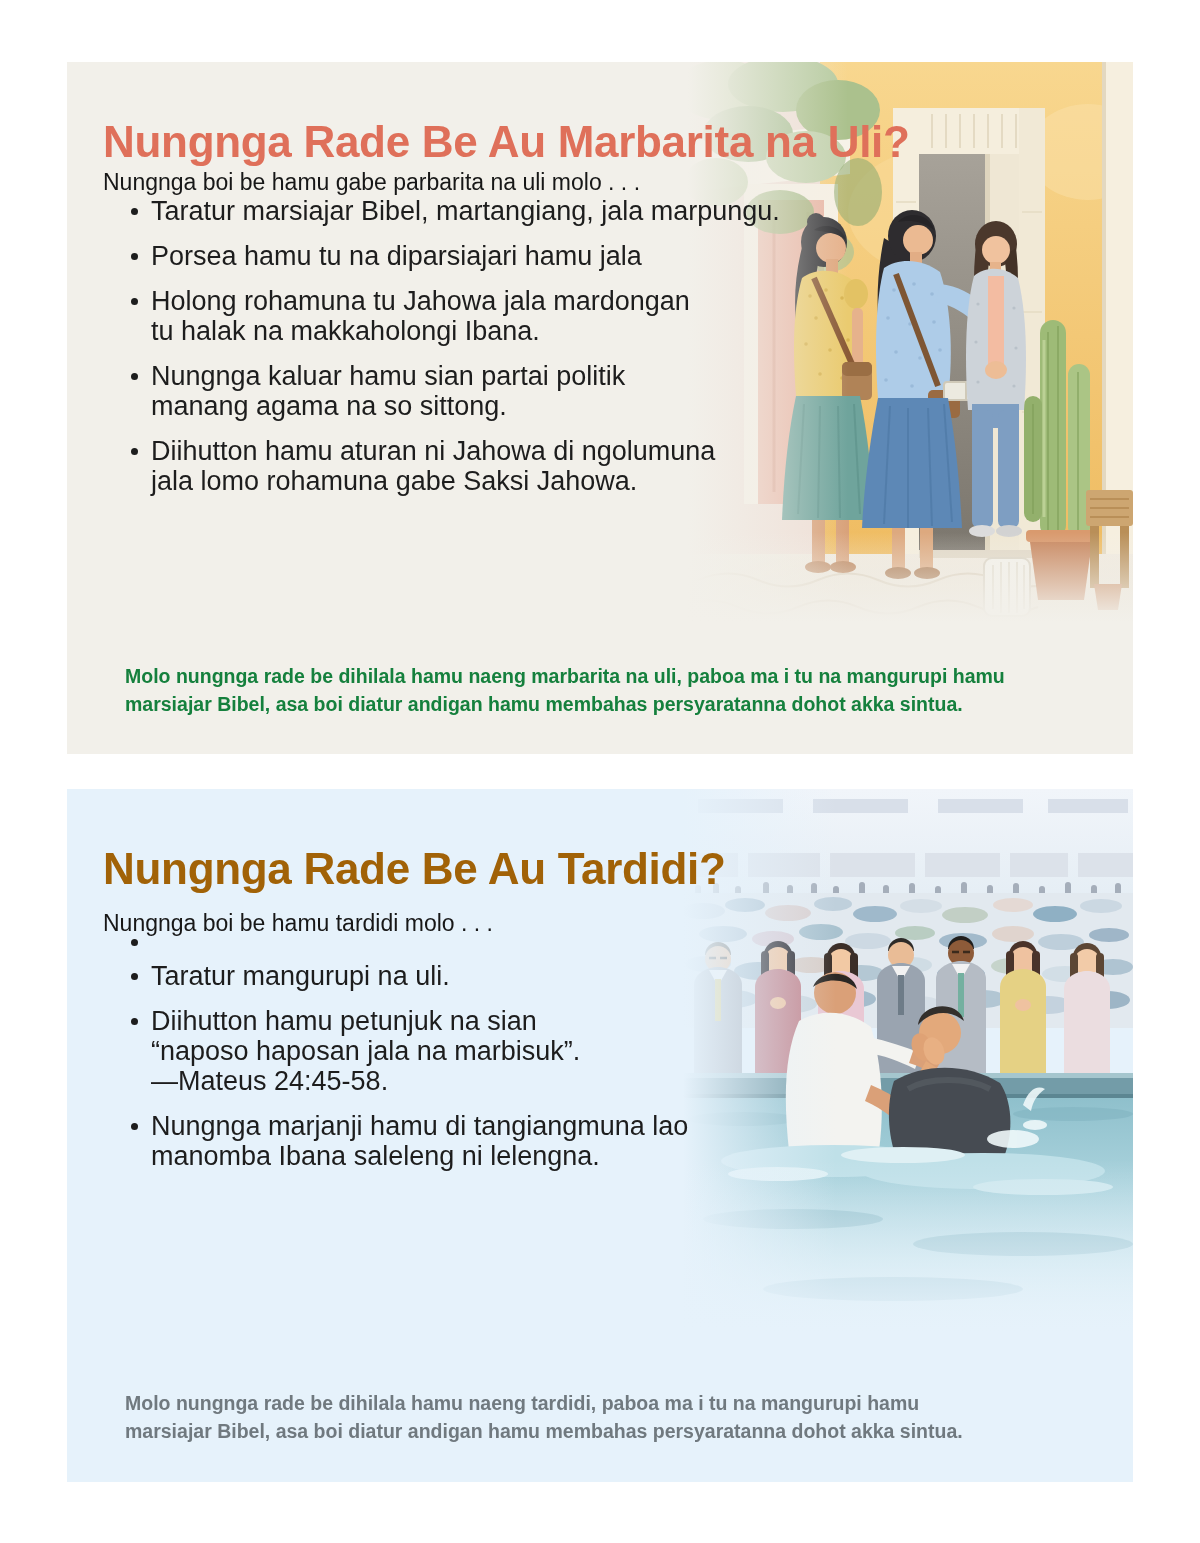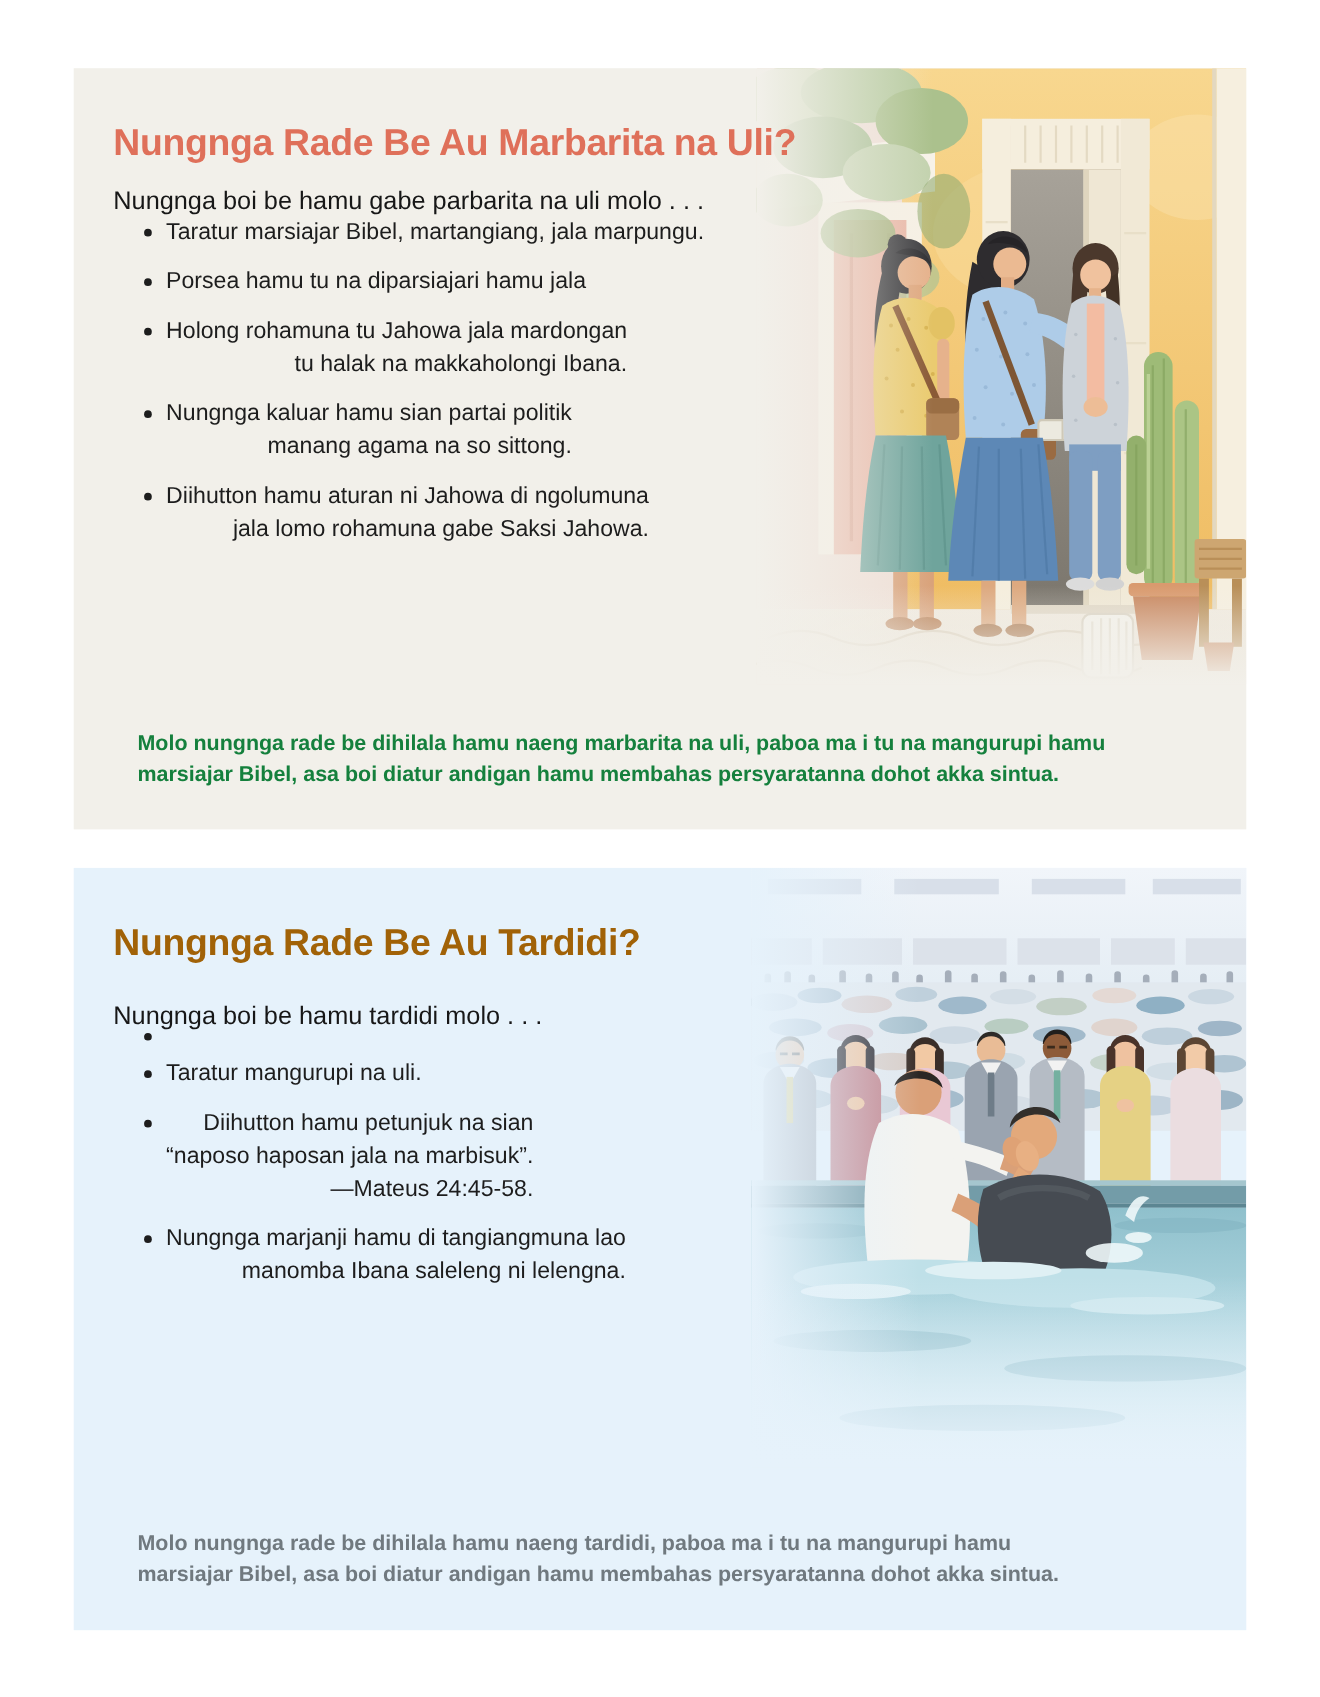--- a/index.html
+++ b/index.html
@@ -2,29 +2,29 @@
 <html><head>
 <meta charset="utf-8">
 <style>
   html,body{margin:0;padding:0;background:#ffffff;}
   .page{position:relative;width:1200px;height:1543px;background:#ffffff;
         font-family:"Liberation Sans","DejaVu Sans",sans-serif;overflow:hidden;}
   .panel{position:absolute;left:67px;width:1066px;overflow:hidden;}
   #panel-marbarita{top:62px;height:692px;background:#F2F0EA;}
   #panel-tardidi{top:789px;height:693px;background:#E6F2FB;}
   .panel-title{position:absolute;left:36px;top:26px;z-index:3;
-    font-size:34px;font-weight:700;letter-spacing:-0.3px;}
+    font-size:44px;font-weight:700;letter-spacing:-0.3px;}
   .panel-subtitle{position:absolute;left:36px;z-index:3;
     font-size:23px;font-weight:400;color:#171717;}
   #panel-marbarita .panel-subtitle{top:88px;}
   #panel-tardidi .panel-subtitle{top:102px;}
   .bullet-list{position:absolute;left:64px;z-index:3;margin:0;padding:0;list-style:none;}
   #panel-marbarita .bullet-list{top:134px;}
   #panel-tardidi .bullet-list{top:138px;}
-  .bullet{display:flex;margin:0 0 15px 0;font-size:21px;line-height:30px;color:#1d1d1d;text-align:right;}
+  .bullet{display:flex;margin:0 0 15px 0;font-size:27px;line-height:30px;color:#1d1d1d;}
   .dot{flex:0 0 auto;width:7px;height:7px;border-radius:50%;background:#1d1d1d;
        margin:12px 13px 0 0;}
   .btext{display:block;}
   .bline{display:block;}
   .panel-footer{position:absolute;left:58px;top:600px;width:930px;z-index:3;
     font-size:19.5px;font-weight:700;line-height:28px;}
   .illus{position:absolute;top:0;right:0;z-index:1;}
   #illus-door{width:445px;height:560px;}
   #illus-baptism{width:450px;height:545px;}
   .illus svg{display:block;width:100%;height:100%;}

